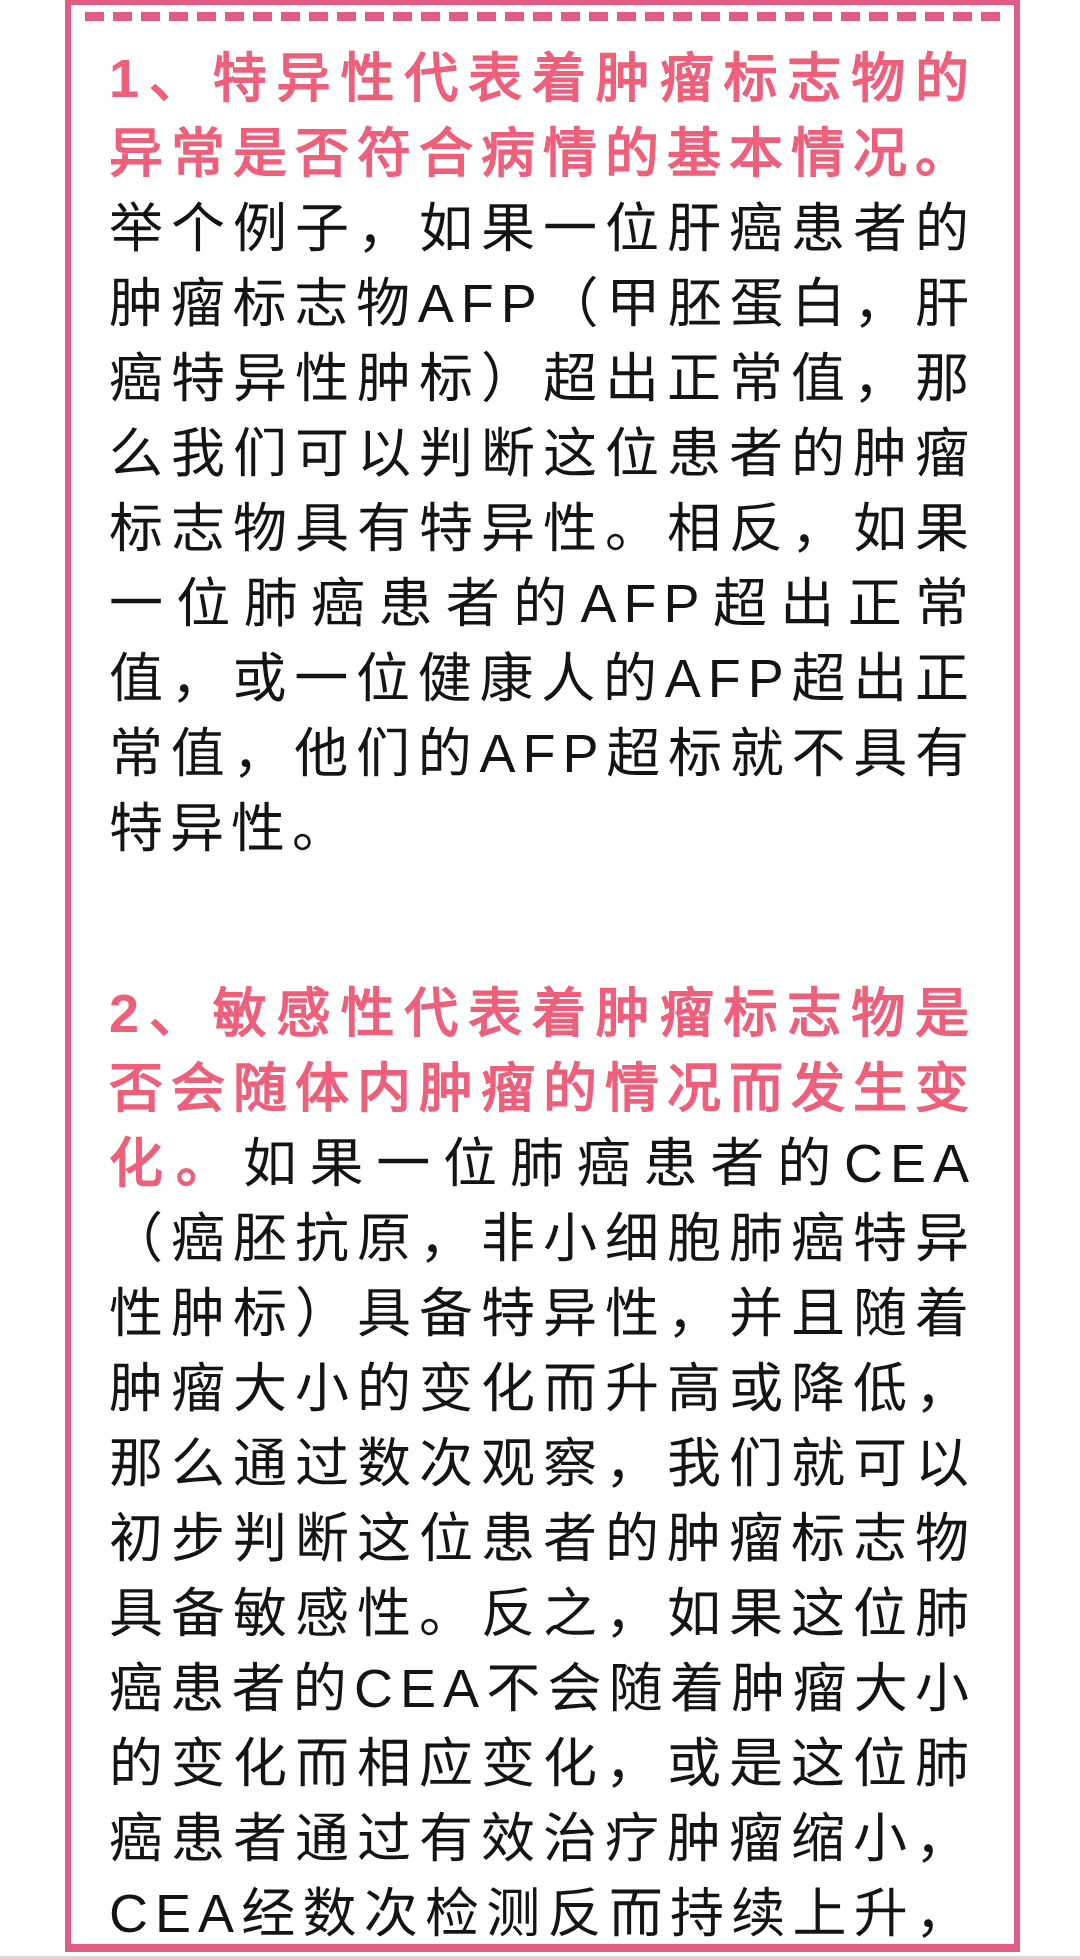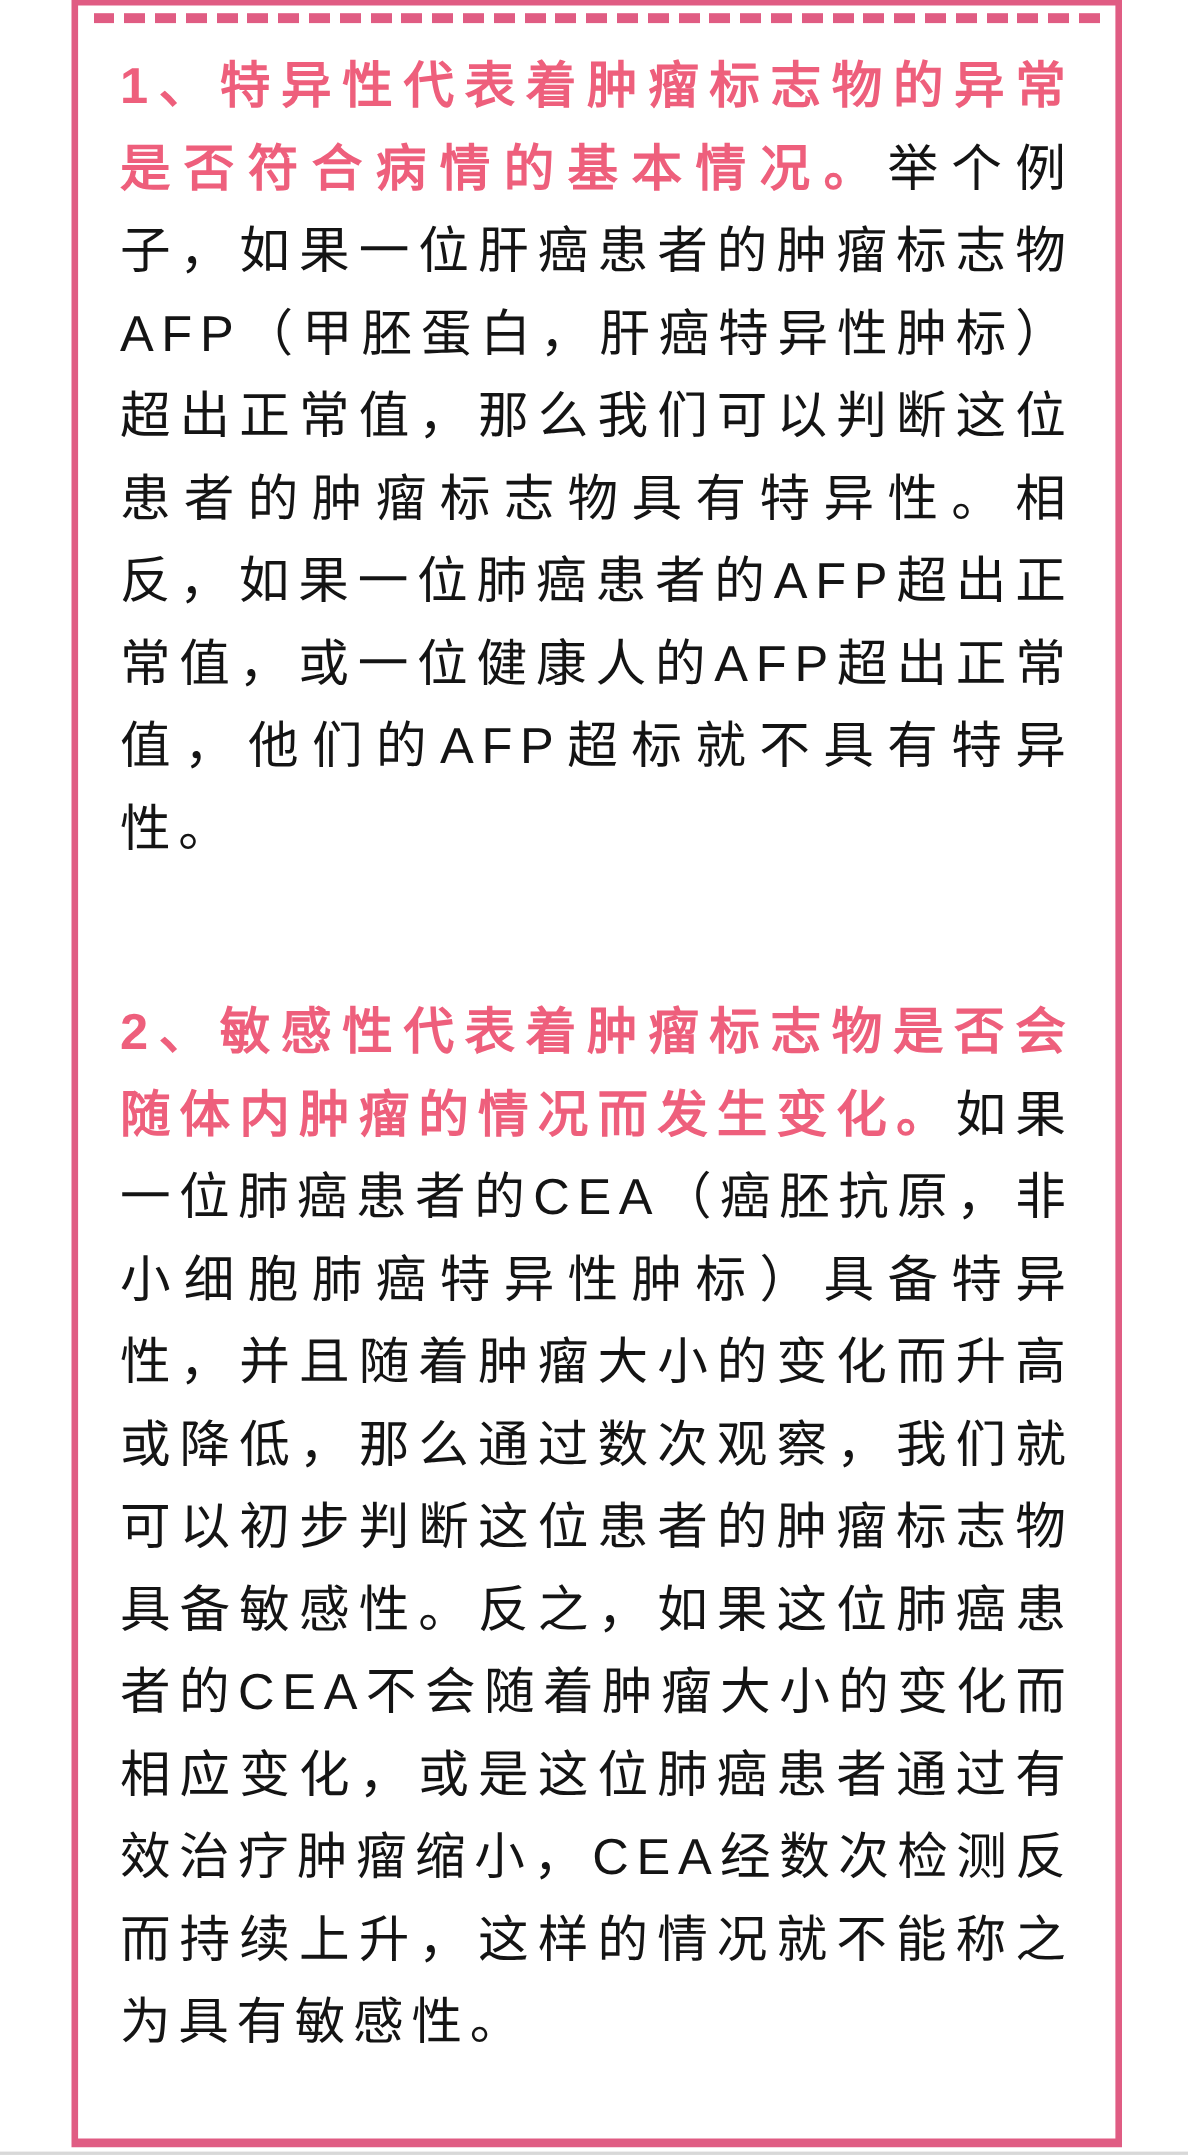--- a/index.html
+++ b/index.html
@@ -39,21 +39,21 @@
     background: repeating-linear-gradient(
       90deg,
       var(--border) 0 19px,
       transparent 19px 28px
     );
   }
   .content {
     padding: 0 38px;
   }
   .para {
-    font-size: 46px;
+    font-size: 54px;
     line-height: 75px;
     letter-spacing: 7px;
     text-align: justify;
     color: var(--text);
     word-break: break-word;
   }
   .para-1 { margin-top: 20px; }
   .para-2 { margin-top: 110px; }
   .lead {
     color: var(--accent);

